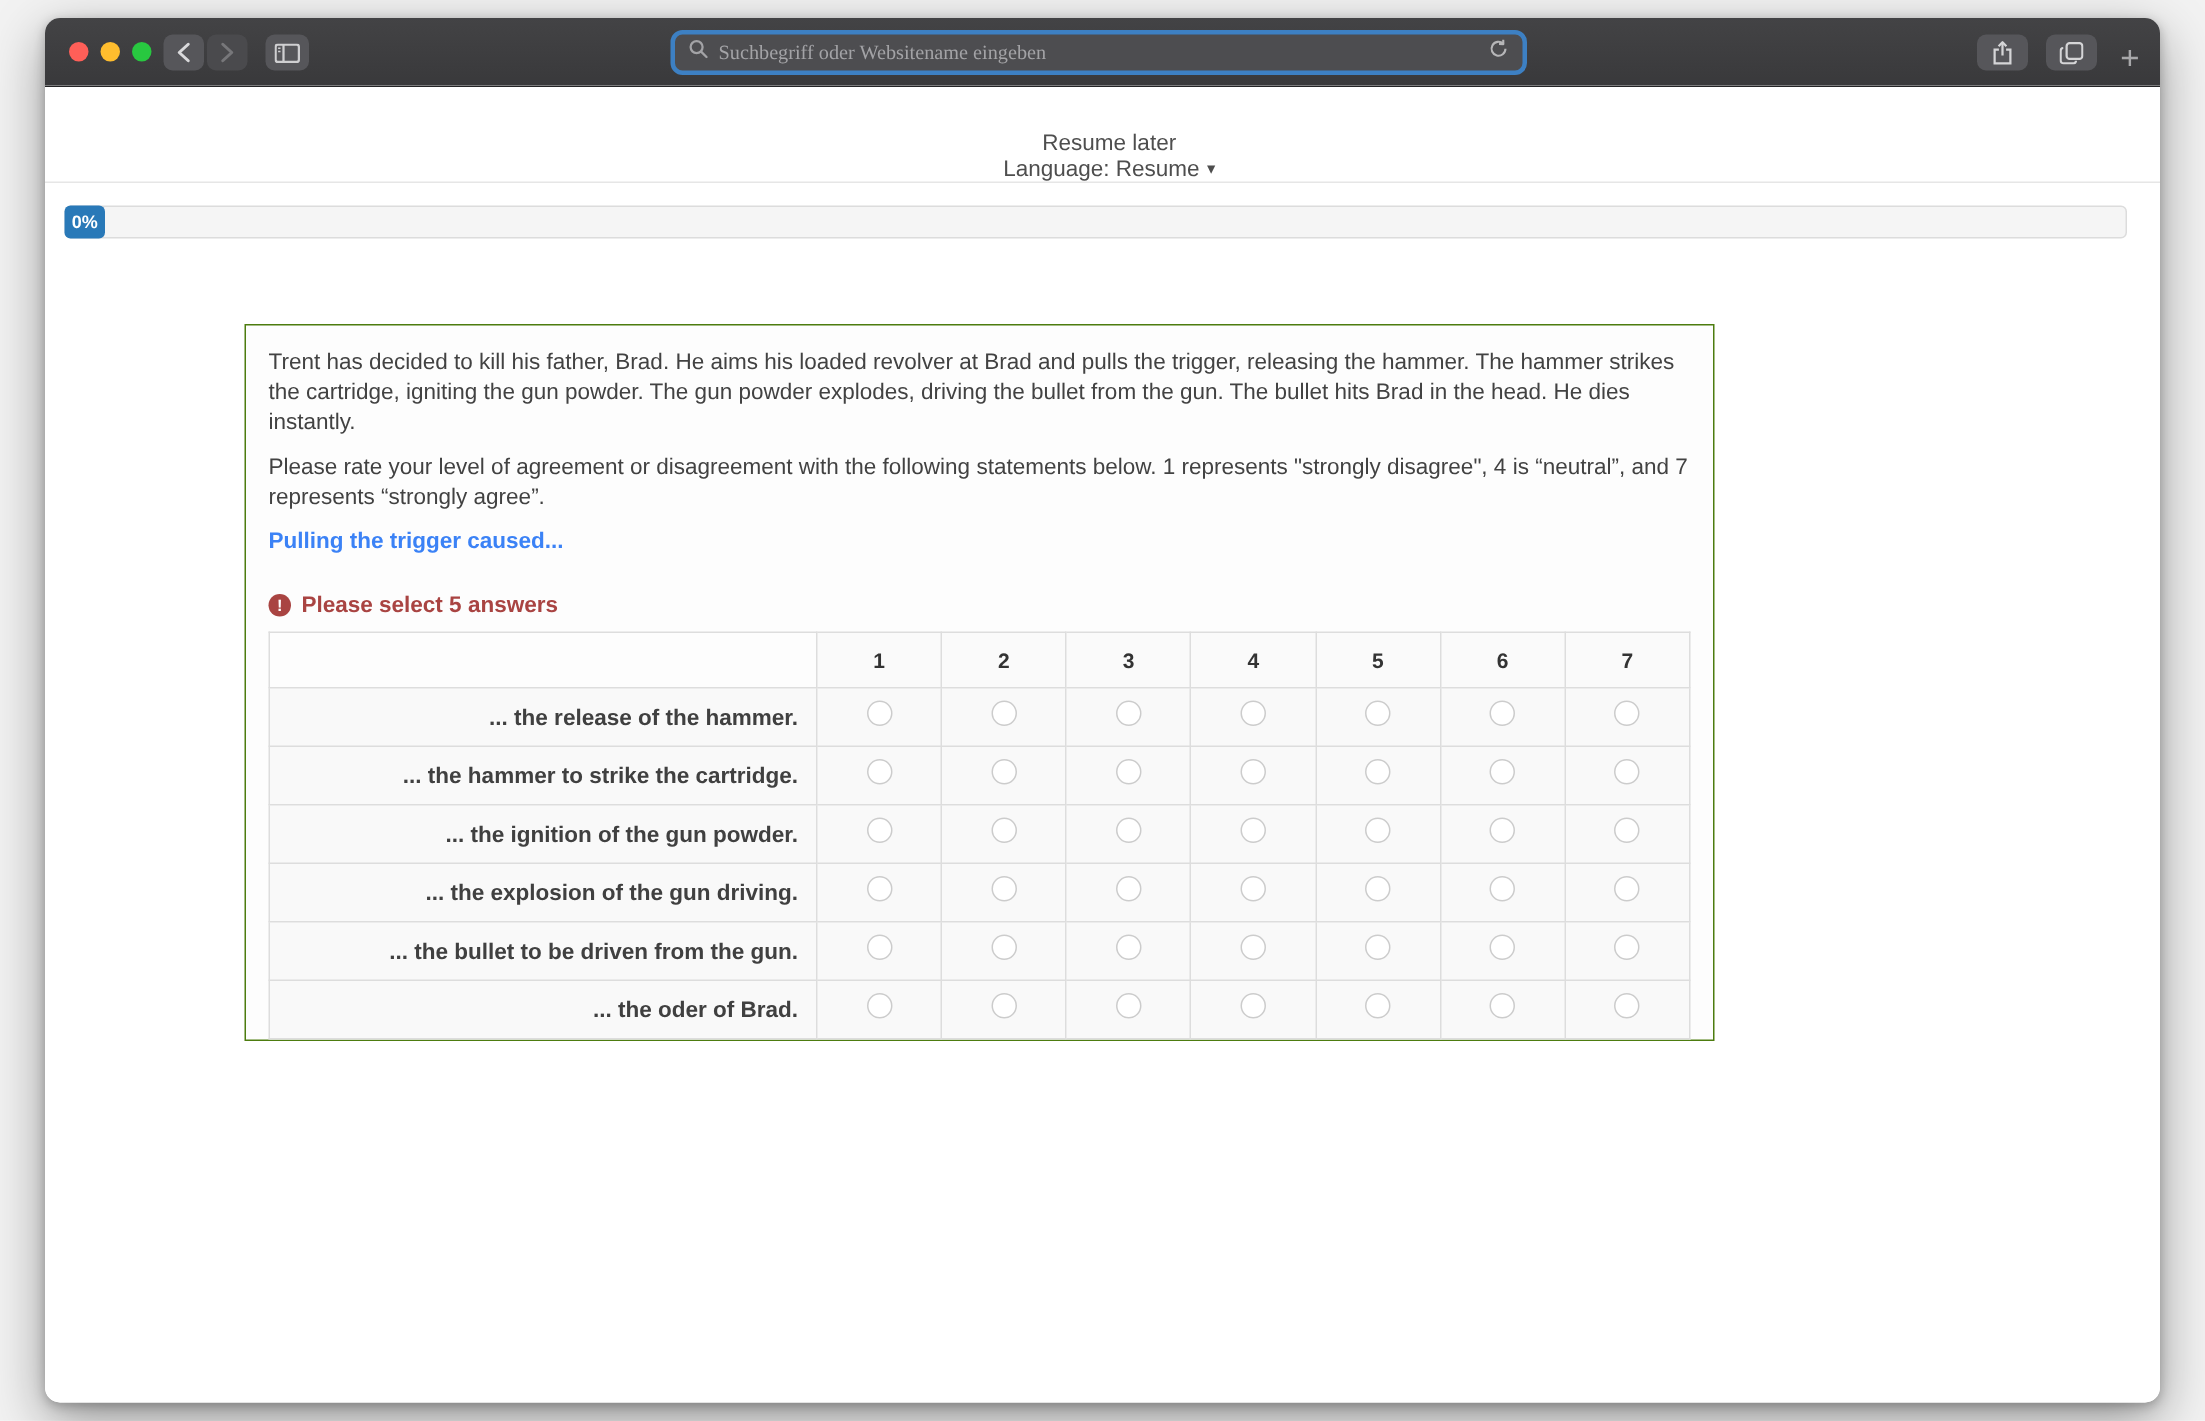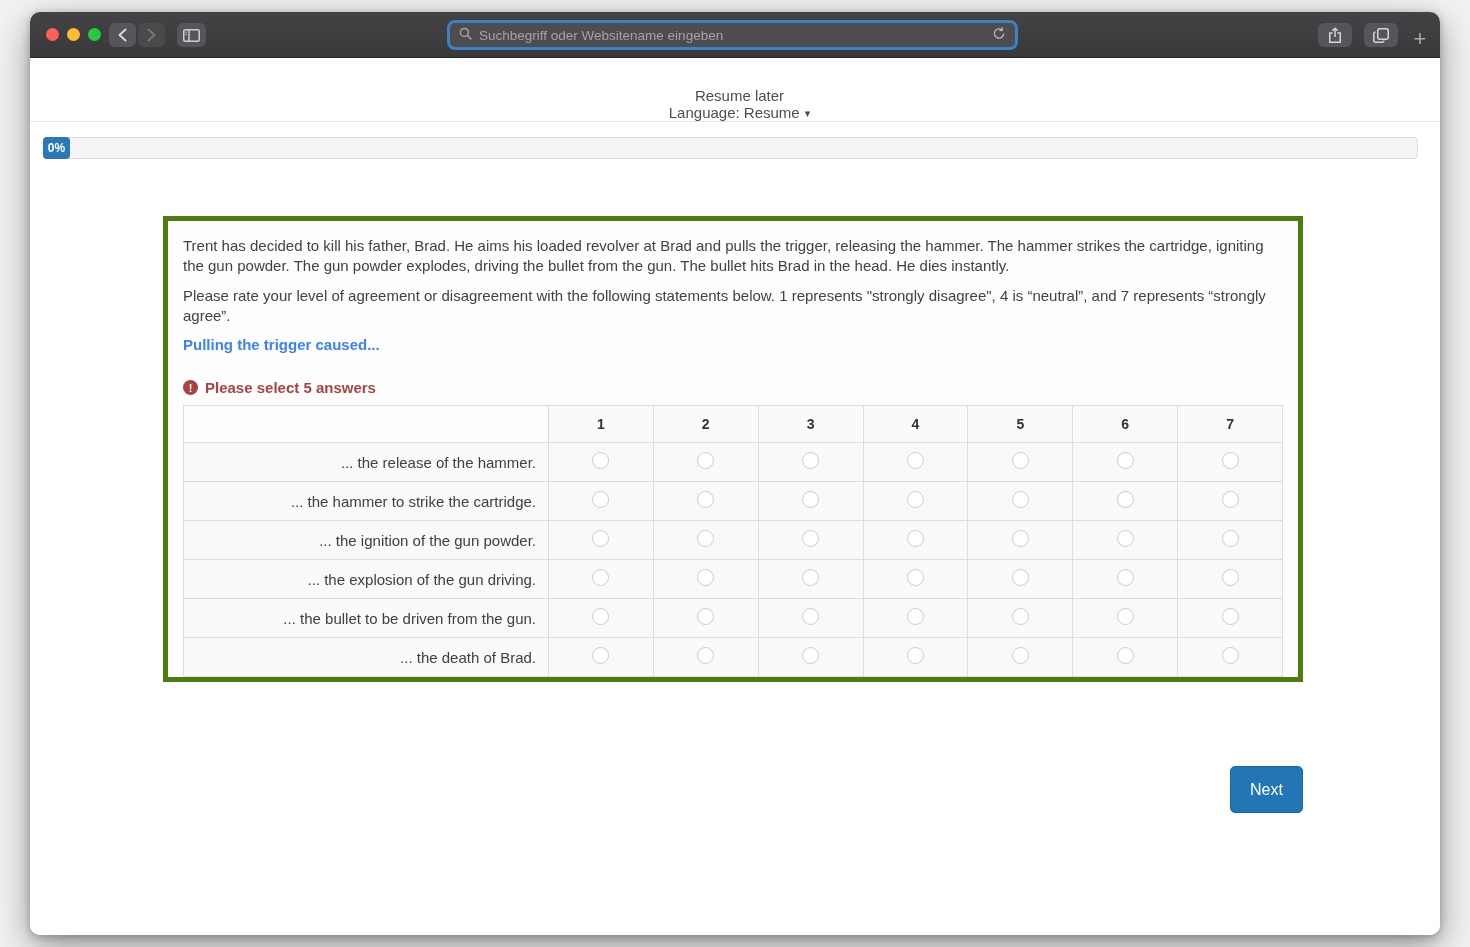--- a/index.html
+++ b/index.html
@@ -27,58 +27,58 @@
   .sidebar-b { left:147px; width:29px; }
   .share-b   { right:88px; width:34px; }
   .tabs-b    { right:42px; width:34px; }
   .tb-btn svg { display:block; }
 
   .plus-btn { position:absolute; right:8px; top:16px; width:24px; height:24px;
     color:#a8a8aa; font-size:22px; line-height:22px; text-align:center; }
 
   .url-field { position:absolute; left:417px; top:8px; width:571px; height:30px;
     background:#4d4d50; border-radius:8px; border:3px solid #3d80c3;
-    display:flex; align-items:center; padding:0 9px; }
+    display:flex; align-items:center; padding:0 9px;font-family:Liberation Serif, serif; }
   .url-field .placeholder { color:#a3a3a6; font-size:13.5px; margin-left:7px; flex:1;
     white-space:nowrap; overflow:hidden; }
   .url-field .reload { margin-left:auto; }
 
   
   .page { position:relative; height:877px; background:#fff; border-radius:0 0 10px 10px;
     overflow:hidden; color:#404040; }
 
   .page-header { height:64px; border-bottom:1px solid #e6e6e6;
     display:flex; align-items:center; justify-content:flex-end; padding-right:22px;flex-direction:column; }
   .page-header .hlink { font-size:15px; color:#4e4e4e; margin-left:31px; cursor:pointer; }
   .caret { display:inline-block; font-size:11px; color:#4e4e4e; margin-left:5px;
     transform:translateY(-1px); }
 
   .progress-wrap { margin:15px 22px 0 13px; height:22px; background:#f5f5f5;
     border:1px solid #dcdcdc; border-radius:4px; position:relative; }
   .progress-badge { position:absolute; left:-1px; top:-1px; height:22px; min-width:27px;
     background:#2979b8; border-radius:4px; color:#fff; font-size:12px; font-weight:bold;
     display:flex; align-items:center; justify-content:center; padding:0 4px; }
 
-  .question-box { width:1140px; margin:57px auto 0 133px; background:#fdfdfd;
-    border:5px solid #4d7c0f; padding:15px 15px 0 15px; }
+  .question-box { width:980px; margin:57px auto 0 133px; background:#fdfdfd;
+    border:1px solid #4d7c0f; padding:15px 15px 0 15px; }
   .question-box p { font-size:15px; line-height:20px; margin-bottom:10px; color:#424242; }
   .q-prompt { font-weight:bold; font-size:15px; margin-bottom:10px; color:#3b82f6; }
   .q-warning { margin:26px 0 9px 0; color:#a94442; font-weight:bold; font-size:15px;
     display:flex; align-items:center; }
   .warn-icon { width:15px; height:15px; border-radius:50%; background:#a94442; color:#fff;
     font-size:11px; font-weight:bold; display:inline-flex; align-items:center;
     justify-content:center; margin-right:7px; flex:0 0 auto; }
 
   table.matrix { width:100%; border-collapse:collapse; table-layout:fixed; }
   table.matrix th, table.matrix td { border:1px solid #dddddd; background:#f9f9f9; }
   table.matrix thead th { height:37px; font-size:14px; font-weight:bold; color:#333;
     text-align:center; background:#fafafa; }
   table.matrix thead th.corner { width:365px; background:#fdfdfd; }
   table.matrix tbody tr { height:39px; }
-  th.answer-label { font-weight:normal; font-size:15px; color:#404040;
+  th.answer-label { font-weight:bold; font-size:15px; color:#404040;
     text-align:right; padding-right:12px; }
   td.radio-cell { text-align:center; vertical-align:middle; }
   .radio { display:inline-block; width:17px; height:17px; border-radius:50%;
     background:#fff; border:1px solid #ccc; cursor:pointer; }
 
   .actions { width:1140px; margin:84px auto 0 133px; display:flex; justify-content:flex-end; }
   .next-btn { width:73px; height:47px; background:#2376b5; border:1px solid #1e66a0;
     border-radius:5px; color:#fff; font-size:16px; font-family:"Liberation Sans",sans-serif;
     cursor:pointer; }
 </style>
@@ -238,31 +238,28 @@
               <th class="answer-label">... the bullet to be driven from the gun.</th>
               <td class="radio-cell"><span class="radio"></span></td>
               <td class="radio-cell"><span class="radio"></span></td>
               <td class="radio-cell"><span class="radio"></span></td>
               <td class="radio-cell"><span class="radio"></span></td>
               <td class="radio-cell"><span class="radio"></span></td>
               <td class="radio-cell"><span class="radio"></span></td>
               <td class="radio-cell"><span class="radio"></span></td>
             </tr>
             <tr>
-              <th class="answer-label">... the death of Brad.</th>
+              <th class="answer-label">... the oder of Brad.</th>
               <td class="radio-cell"><span class="radio"></span></td>
               <td class="radio-cell"><span class="radio"></span></td>
               <td class="radio-cell"><span class="radio"></span></td>
               <td class="radio-cell"><span class="radio"></span></td>
               <td class="radio-cell"><span class="radio"></span></td>
               <td class="radio-cell"><span class="radio"></span></td>
               <td class="radio-cell"><span class="radio"></span></td>
             </tr>
           </tbody>
       </table>
     </div>
 
-    <div class="actions">
-      <button class="next-btn">Next</button>
-    </div>
 
   </div>
 </div>
 
 </body></html>

